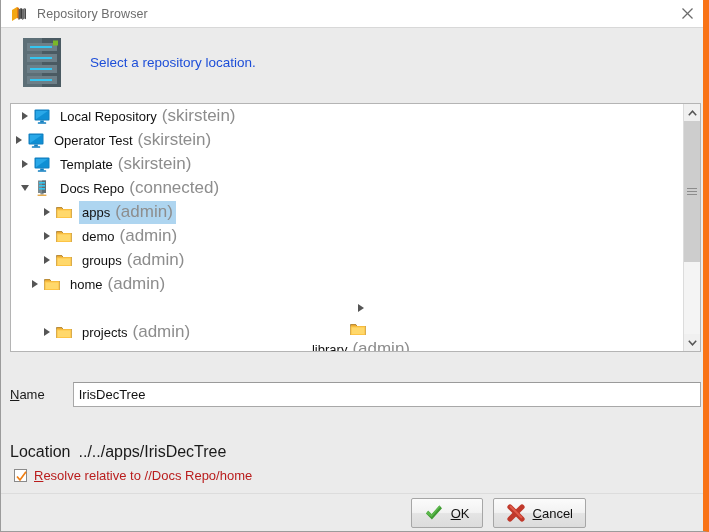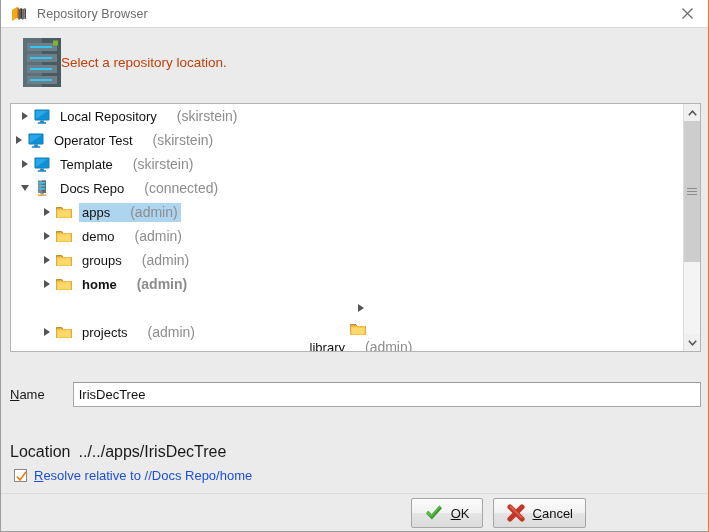--- a/index.html
+++ b/index.html
@@ -13,21 +13,21 @@
     -webkit-font-smoothing: antialiased;
   }
 
   #dialog {
     position: relative;
     width: 709px;
     height: 532px;
     box-sizing: border-box;
     background: #ebebeb;
     border-left: 1px solid #9b9b9b;
-    border-right: 1px solid #f97316;
+    border-right: 6px solid #f97316;
     border-bottom: 1px solid #9b9b9b;
     overflow: hidden;
   }
 
   
   #titlebar {
     position: absolute;
     left: 0; top: 0;
     width: 709px; height: 28px;
     background: #ffffff;
@@ -69,22 +69,23 @@
     display: flex;
     align-items: center;
   }
   #header-icon {
     margin-left: 22px;
     width: 38px; height: 49px;
     position: relative;
     flex: none;
   }
   #header-text {
+    margin-left: 29px;
     font-size: 13.5px;
-    color: #c2410c;
+    color: #1d4ed8;
     white-space: nowrap;
   }
 
   
   #tree-panel {
     position: absolute;
     left: 9px; top: 103px;
     width: 691px; height: 249px;
     box-sizing: border-box;
     background: #ffffff;
@@ -123,23 +124,23 @@
     padding: 1px 3px 2px 3px;
   }
   .lbl-wrap.sel {
     background: #aed5f0;
   }
   .node-label {
     font-size: 13px;
     color: #111111;
   }
   .node-sub {
-    font-size: 14px;
+    font-size: 17px;
     color: #8d8d8d;
-    margin-left: 20px;
+    margin-left: 5px;
   }
 
   
   .tri-right {
     width: 0; height: 0;
     border-left: 6px solid #555555;
     border-top: 4.5px solid transparent;
     border-bottom: 4.5px solid transparent;
   }
   .tri-down {
@@ -266,21 +267,21 @@
     box-sizing: border-box;
     border: 1px solid #8a8a8a;
     background: #ffffff;
     position: relative;
     flex: none;
     margin-right: 7px;
   }
   #resolve-box svg { position: absolute; left: 0; top: 0; }
   #resolve-label {
     font-size: 13px;
-    color: #1d4ed8;
+    color: #b91c1c;
   }
   #resolve-label u { text-decoration: underline; }
 
   
   #btnbar-sep {
     position: absolute;
     left: 0; top: 493px;
     width: 709px; height: 1px;
     background: #dcdcdc;
   }
@@ -467,21 +468,21 @@
               <path d="M1.5 4.2 h5.2 l1.4 1.7 h8.4 v9.1 h-15 z" fill="#e8a battle"></path>
               <path d="M1.5 4.2 h5.2 l1.4 1.7 h8.4 v9.1 h-15 z" fill="#e9a934"></path>
               <path d="M1.5 6.3 h15 v8.7 h-15 z" fill="#fdc445"></path>
               <path d="M2.6 7.4 h12.8 v6.6 h-12.8 z" fill="#ffd86b"></path>
             </svg></span>
           <span class="lbl-wrap">
             <span class="node-label">groups</span>
             <span class="node-sub">(admin)</span>
           </span>
         </div>
-        <div class="tree-row" style="padding-left: 28px; font-weight: bold;">
+        <div class="tree-row" style="padding-left: 16px;">
           <div class="twisty">
             <span class="tri-right"></span>
           </div>
           <span class="row-icon"><svg class="ic-folder" viewBox="0 0 18 18">
               <path d="M1.5 4.2 h5.2 l1.4 1.7 h8.4 v9.1 h-15 z" fill="#e8a battle"></path>
               <path d="M1.5 4.2 h5.2 l1.4 1.7 h8.4 v9.1 h-15 z" fill="#e9a934"></path>
               <path d="M1.5 6.3 h15 v8.7 h-15 z" fill="#fdc445"></path>
               <path d="M2.6 7.4 h12.8 v6.6 h-12.8 z" fill="#ffd86b"></path>
             </svg></span>
           <span class="lbl-wrap">

